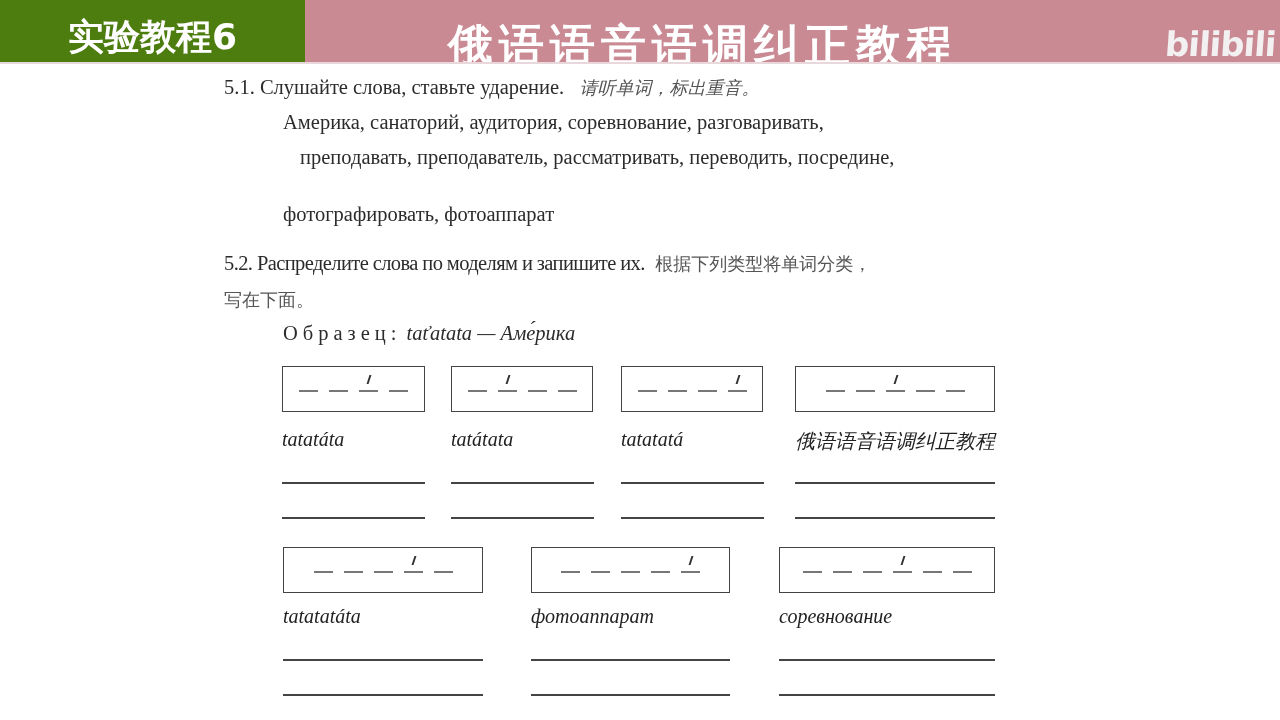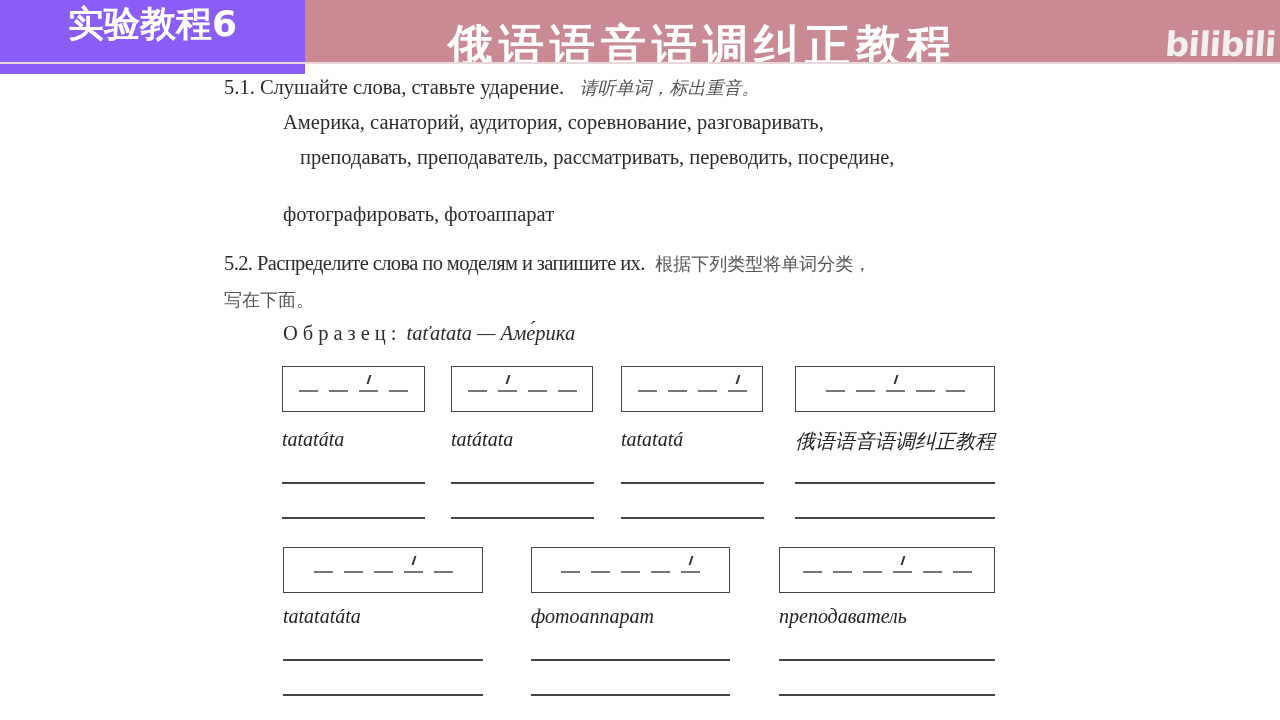--- a/index.html
+++ b/index.html
@@ -1,21 +1,21 @@
 <!DOCTYPE html>
 <html><head>
 <meta charset="utf-8">
 <style>
   * { margin: 0; padding: 0; box-sizing: border-box; }
   html, body { width: 1280px; height: 720px; overflow: hidden; background: #ffffff; }
   body { position: relative; font-family: "Liberation Serif", "DejaVu Serif", serif; color: #2a2a2a; }
 
   
   .banner { position: absolute; left: 0; top: 0; width: 1280px; height: 62px; }
-  .banner-left { position: absolute; left: 0; top: 0; width: 305px; height: 74px; background: #8b5cf6; display: flex; align-items: flex-start; justify-content: center; }
+  .banner-left { position: absolute; left: 0; top: 0; width: 305px; height: 62px; background: #4d7c0f; display: flex; align-items: flex-end; justify-content: center; }
   .banner-left span { color: #fff; font-family: "DejaVu Sans", sans-serif; font-weight: bold; font-size: 36px; letter-spacing: 0px; }
   .banner-right { position: absolute; left: 305px; top: 0; width: 975px; height: 62px; background: #c98a94; }
   .banner-title { position: absolute; left: 448px; top: 16px; color: #fff; font-family: "DejaVu Sans", sans-serif; font-weight: bold; font-size: 45px; letter-spacing: 6px; white-space: nowrap; }
   .banner-sep { position: absolute; left: 0; top: 62px; width: 1280px; height: 2px; background: #e8d8db; }
   .watermark { position: absolute; left: 985px; top: 36px; color: #f2e4e7; font-family: "DejaVu Sans", sans-serif; font-size: 22px; white-space: nowrap; }
   .bili { position: absolute; left: 1165px; top: 24px; color: #f3f0f1; font-family: "DejaVu Sans", sans-serif; font-weight: bold; font-size: 34px; letter-spacing: -1px; transform: skewX(-4deg); }
 
   
   .line { position: absolute; white-space: nowrap; font-size: 20.5px; color: #2b2b2b; }
   .zh { font-family: "DejaVu Sans", sans-serif; font-size: 18px; color: #555; }
@@ -158,16 +158,16 @@
   <div class="box" style="left:779px; top:547px; width:216px;">
     <div class="dashes">
       <div class="dash"></div>
       <div class="dash"></div>
       <div class="dash"></div>
       <div class="dash stress"></div>
       <div class="dash"></div>
       <div class="dash"></div>
     </div>
   </div>
-  <div class="caption" style="left:779px; top:605px; width:200px;">преподаватель</div>
+  <div class="caption" style="left:779px; top:605px; width:200px;">соревнование</div>
   <div class="answer-line" style="left:779px; top:659px; width:216px;"></div>
   <div class="answer-line" style="left:779px; top:694px; width:216px;"></div>
 </div>
 
 </body></html>

